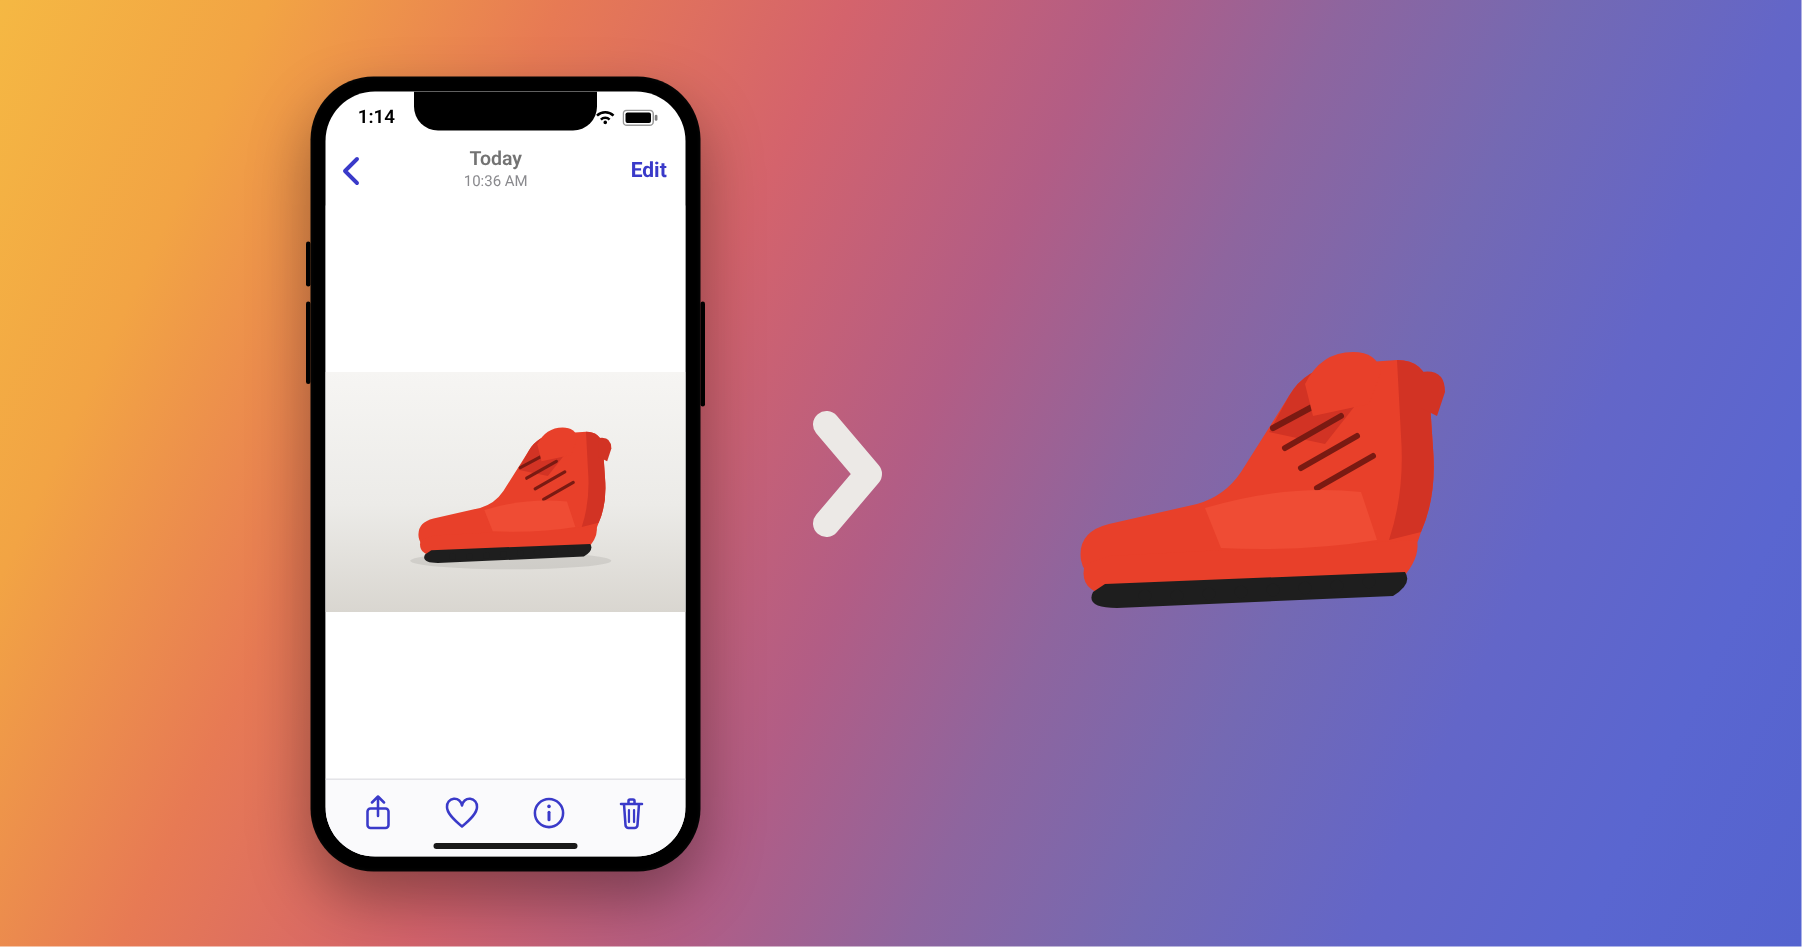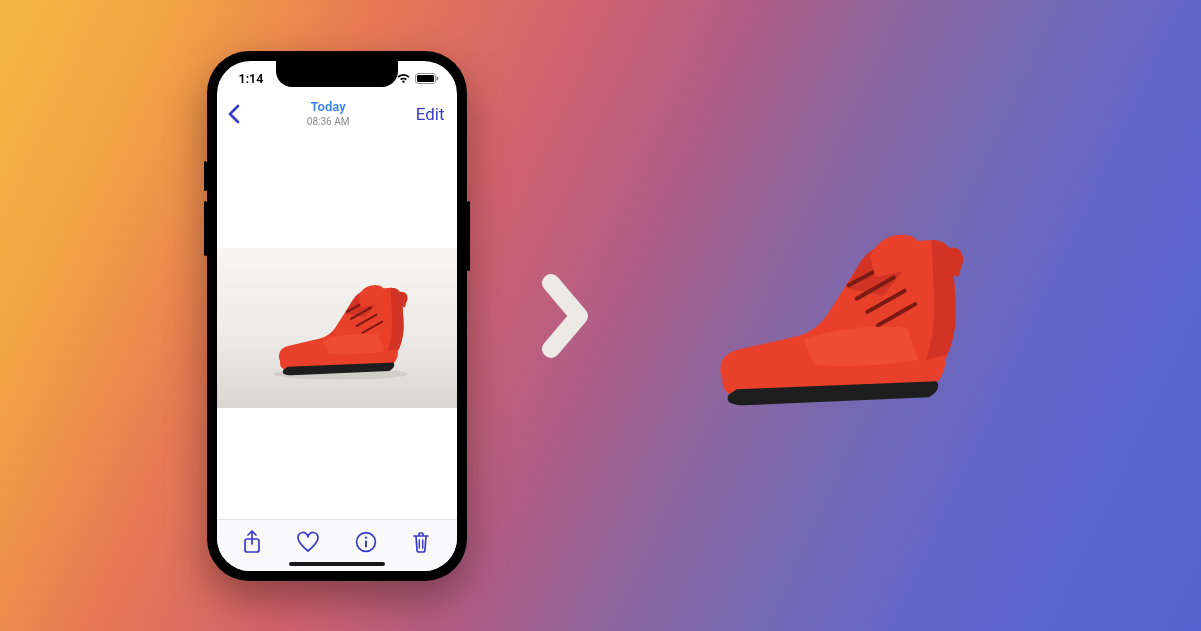--- a/index.html
+++ b/index.html
@@ -85,23 +85,23 @@
   
   .navbar {
     display: flex;
     align-items: center;
     justify-content: space-between;
     padding: 0 12px 6px 10px;
     height: 40px;
   }
   .nav-back svg { display: block; }
   .nav-title { text-align: center; line-height: 1.15; }
-  .nav-title .t1 { font-size: 13px; font-weight: 600; color: #3b82f6; }
+  .nav-title .t1 { font-size: 13px; font-weight: 600; color: #737373; }
   .nav-title .t2 { font-size: 10px; color: #8a8a8e; margin-top: 1px; }
-  .nav-edit { font-size: 17px; color: #3a3ac9; font-weight: 400; }
+  .nav-edit { font-size: 14px; color: #3a3ac9; font-weight: 700; }
   
   .photo-viewport {
     flex: 1;
     background: #fff;
     display: flex;
     align-items: center;
     justify-content: center;
   }
   .photo-frame {
     width: 100%;
@@ -179,21 +179,21 @@
       </div>
 
       <div class="navbar">
         <div class="nav-back">
           <svg width="14" height="20" viewBox="0 0 14 20">
             <path d="M11 2 L3 10 L11 18" fill="none" stroke="#3a3ac9" stroke-width="2.6" stroke-linecap="round" stroke-linejoin="round"></path>
           </svg>
         </div>
         <div class="nav-title">
           <div class="t1">Today</div>
-          <div class="t2">08:36 AM</div>
+          <div class="t2">10:36 AM</div>
         </div>
         <div class="nav-edit">Edit</div>
       </div>
 
       <div class="photo-viewport">
         <div class="photo-frame">
           <svg class="shoe-svg" width="170" height="120" viewBox="0 0 240 170">
             <g>
               <ellipse cx="125" cy="150" rx="95" ry="8" fill="#000" opacity="0.08"></ellipse>
               <path d="M60 140 Q40 140 38 128 Q36 114 52 110 L96 100 Q110 96 118 84 L142 46 Q150 32 168 30 L196 28 Q210 28 212 42 L214 72 Q216 96 208 114 Q204 128 192 136 L70 142 Z" fill="#e8402a"></path>

